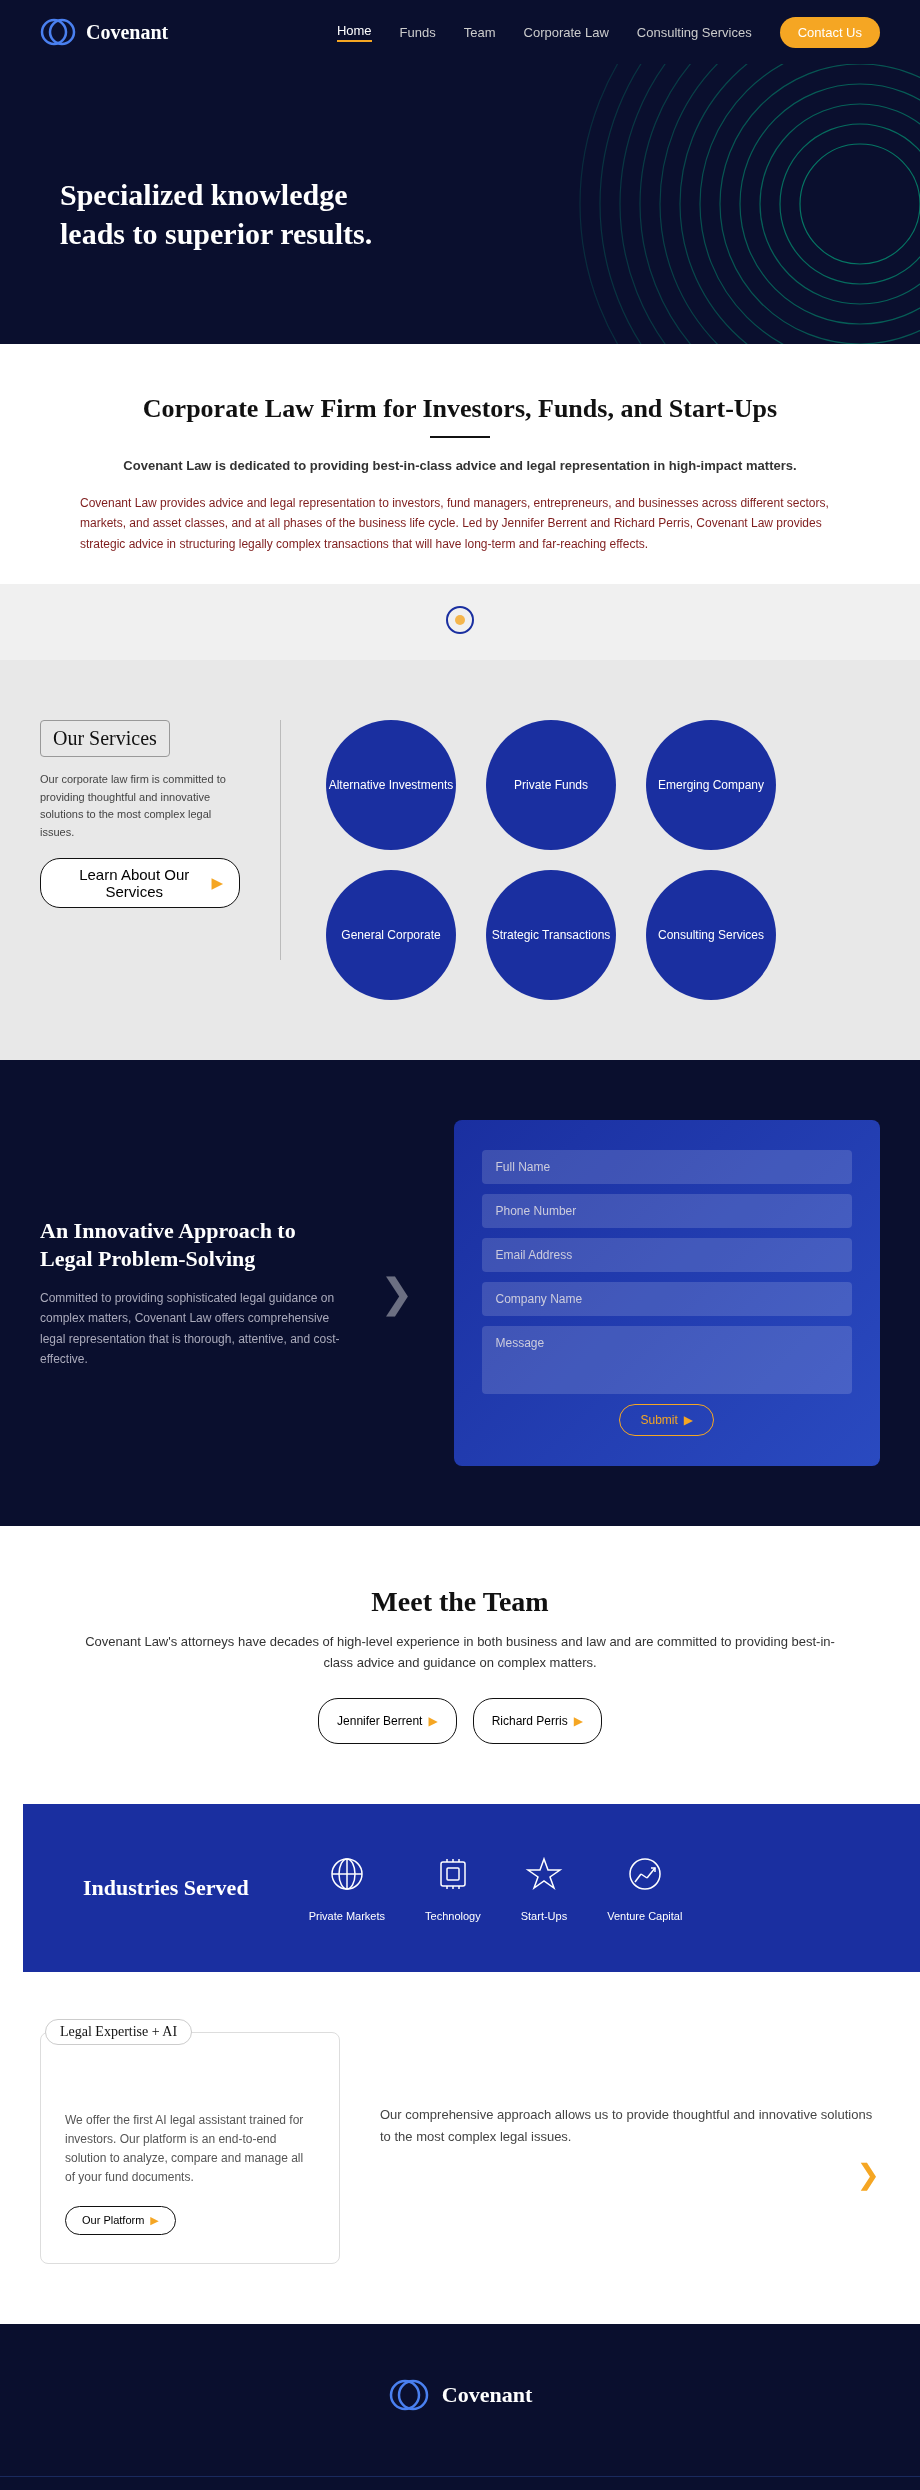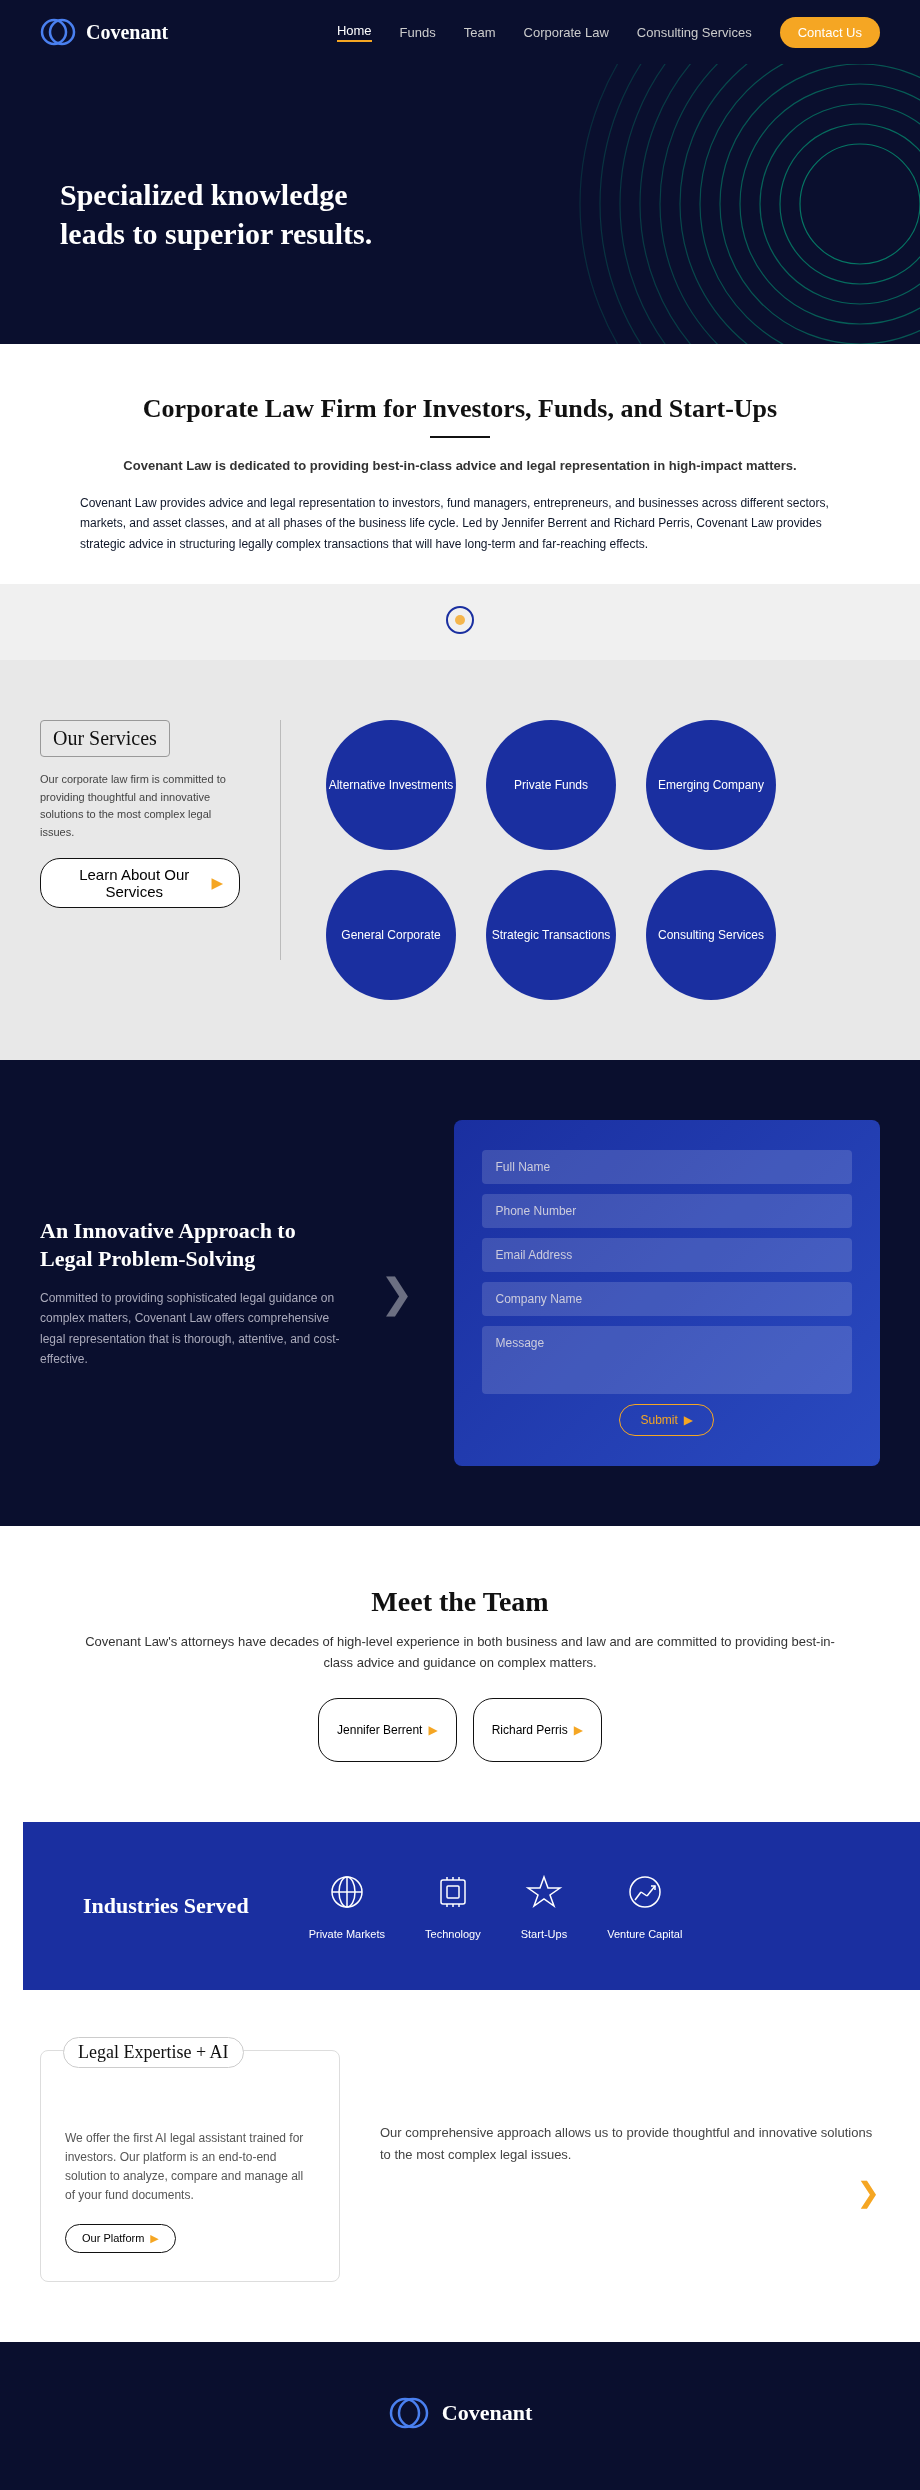--- a/index.html
+++ b/index.html
@@ -28,21 +28,21 @@
     .hero-text { color: #fff; font-size: 30px; font-weight: 600; line-height: 1.3; max-width: 320px; z-index: 2; }
     .hero-graphic {
       position: absolute; right: -20px; top: -20px; width: 500px; height: 320px;
     }
 
     
     .intro-section { background: #fff; padding: 50px 80px 30px; text-align: center; }
     .intro-title { font-size: 26px; color: #111; margin-bottom: 12px; }
     .intro-subtitle { font-size: 13px; color: #333; margin-bottom: 20px; font-weight: 600; font-family: Arial, sans-serif; }
     .intro-divider { width: 60px; height: 2px; background: #111; margin: 0 auto 20px; }
-    .intro-body { font-size: 12px; color: #0f172a; line-height: 1.7; text-align: left; font-family: Arial, sans-serif; }
+    .intro-body { font-size: 12px; color: #7f1d1d; line-height: 1.7; text-align: left; font-family: Arial, sans-serif; }
 
     
     .wavy-section { background: #f0f0f0; padding: 20px 0; text-align: center; }
 
     
     .services-section {
       background: #e8e8e8; padding: 60px 40px; display: flex; align-items: flex-start; gap: 40px;
     }
     .services-left { flex: 0 0 200px; }
     .services-left-title { font-size: 20px; color: #111; margin-bottom: 14px; border: 1px solid #999; display: inline-block; padding: 6px 12px; border-radius: 4px; }
@@ -86,21 +86,21 @@
       border-radius: 20px; padding: 8px 20px; font-size: 12px; cursor: pointer;
       display: flex; align-items: center; gap: 6px; font-family: Arial, sans-serif; margin: 0 auto;
     }
 
     
     .team-section { background: #fff; padding: 60px 80px; text-align: center; }
     .team-title { font-size: 28px; color: #111; margin-bottom: 14px; }
     .team-subtitle { font-size: 13px; color: #333; line-height: 1.6; font-family: Arial, sans-serif; margin-bottom: 24px; }
     .team-buttons { display: flex; justify-content: center; gap: 16px; }
     .team-btn {
-      border: 1px solid #111; background: #fff; border-radius: 20px; padding: 24px 18px;
+      border: 1px solid #111; background: #fff; border-radius: 20px; padding: 15px 18px;
       font-size: 12px; cursor: pointer; display: flex; align-items: center; gap: 6px; font-family: Arial, sans-serif;
     }
 
     
     .industries-section {
       background: #1a2fa0; padding: 50px 60px; display: flex; align-items: center; gap: 60px; margin-left: 23px;
     }
     .industries-title { color: #fff; font-size: 22px; font-weight: 600; min-width: 160px; }
     .industries-icons { display: flex; gap: 40px; align-items: center; }
     .industry-item { text-align: center; color: #fff; }
@@ -109,22 +109,22 @@
 
     
     .ai-section {
       background: #fff; padding: 60px 40px; display: flex; align-items: center; gap: 40px;
     }
     .ai-left {
       flex: 0 0 300px; border: 1px solid #ddd; border-radius: 8px; padding: 28px 24px;
       position: relative;
     }
     .ai-badge {
-      position: absolute; top: -14px; left: 22px; background: #fff; border: 1px solid #ccc;
-      border-radius: 20px; padding: 4px 14px; font-size: 18px; color: #111;
+      position: absolute; top: -14px; left: 4px; background: #fff; border: 1px solid #ccc;
+      border-radius: 20px; padding: 4px 14px; font-size: 14px; color: #111;
     }
     .ai-title { font-size: 22px; color: #111; margin: 10px 0 14px; }
     .ai-text { font-size: 12px; color: #555; line-height: 1.6; font-family: Arial, sans-serif; margin-bottom: 18px; }
     .ai-btn {
       border: 1px solid #111; background: #fff; border-radius: 20px; padding: 7px 16px;
       font-size: 11px; cursor: pointer; display: flex; align-items: center; gap: 6px; font-family: Arial, sans-serif;
     }
     .ai-right { flex: 1; }
     .ai-right-text { font-size: 13px; color: #444; line-height: 1.7; font-family: Arial, sans-serif; }
     .ai-right-arrow { color: #f5a623; font-size: 28px; float: right; margin-top: 10px; }

